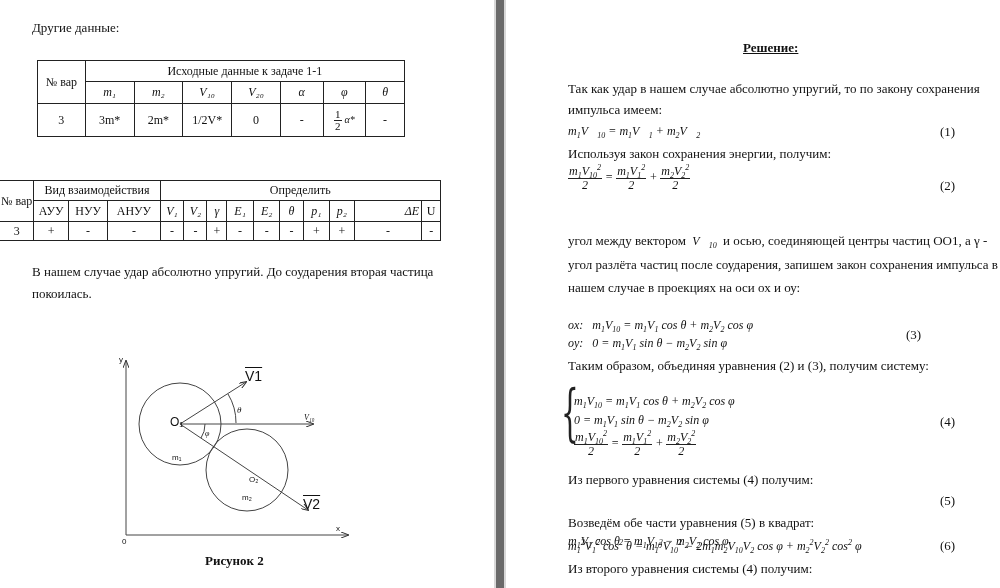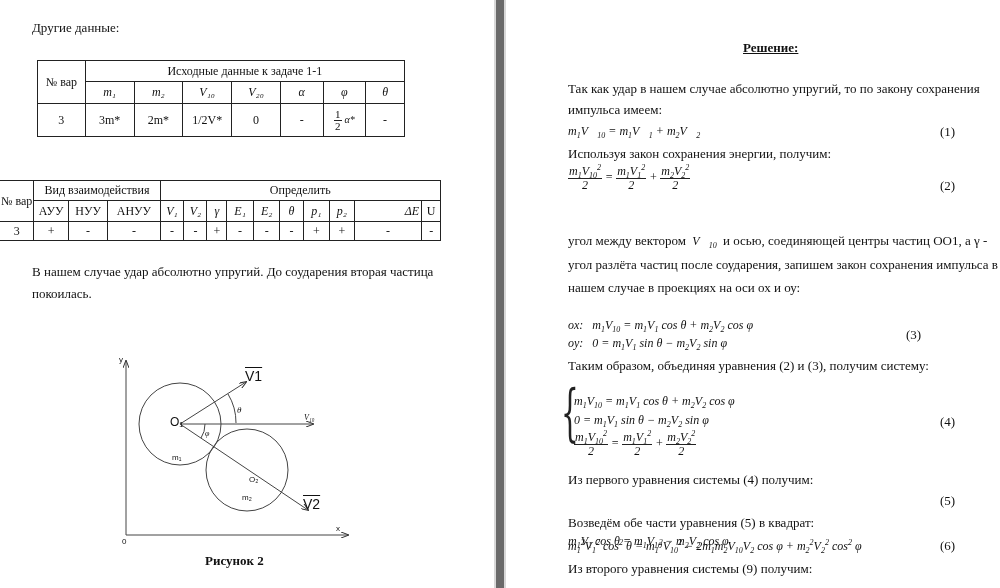--- a/index.html
+++ b/index.html
@@ -213,14 +213,14 @@
   <div class="eqno" style="left:434px;top:398px;">(4)</div>
 
   <div class="t" style="left:62px;top:456px;">Из первого уравнения системы (4) получим:</div>
   <div class="t i" style="left:62px;top:477px;font-size:12px;margin-top:40px;">m<sub>1</sub>V<sub>1</sub> cos θ = m<sub>1</sub>V<sub>10</sub> − m<sub>2</sub>V<sub>2</sub> cos φ</div>
   <div class="eqno" style="left:434px;top:477px;">(5)</div>
 
   <div class="t" style="left:62px;top:499px;">Возведём обе части уравнения (5) в квадрат:</div>
   <div class="t i" style="left:62px;top:522px;font-size:12px;text-align:right;">m<sub>1</sub><sup>2</sup>V<sub>1</sub><sup>2</sup> cos<sup>2</sup> θ = m<sub>1</sub><sup>2</sup>V<sub>10</sub><sup>2</sup> − 2m<sub>1</sub>m<sub>2</sub>V<sub>10</sub>V<sub>2</sub> cos φ + m<sub>2</sub><sup>2</sup>V<sub>2</sub><sup>2</sup> cos<sup>2</sup> φ</div>
   <div class="eqno" style="left:434px;top:522px;">(6)</div>
 
-  <div class="t" style="left:62px;top:545px;">Из второго уравнения системы (9) получим:</div>
+  <div class="t" style="left:62px;top:545px;">Из второго уравнения системы (4) получим:</div>
 </div>
 
 </body></html>

